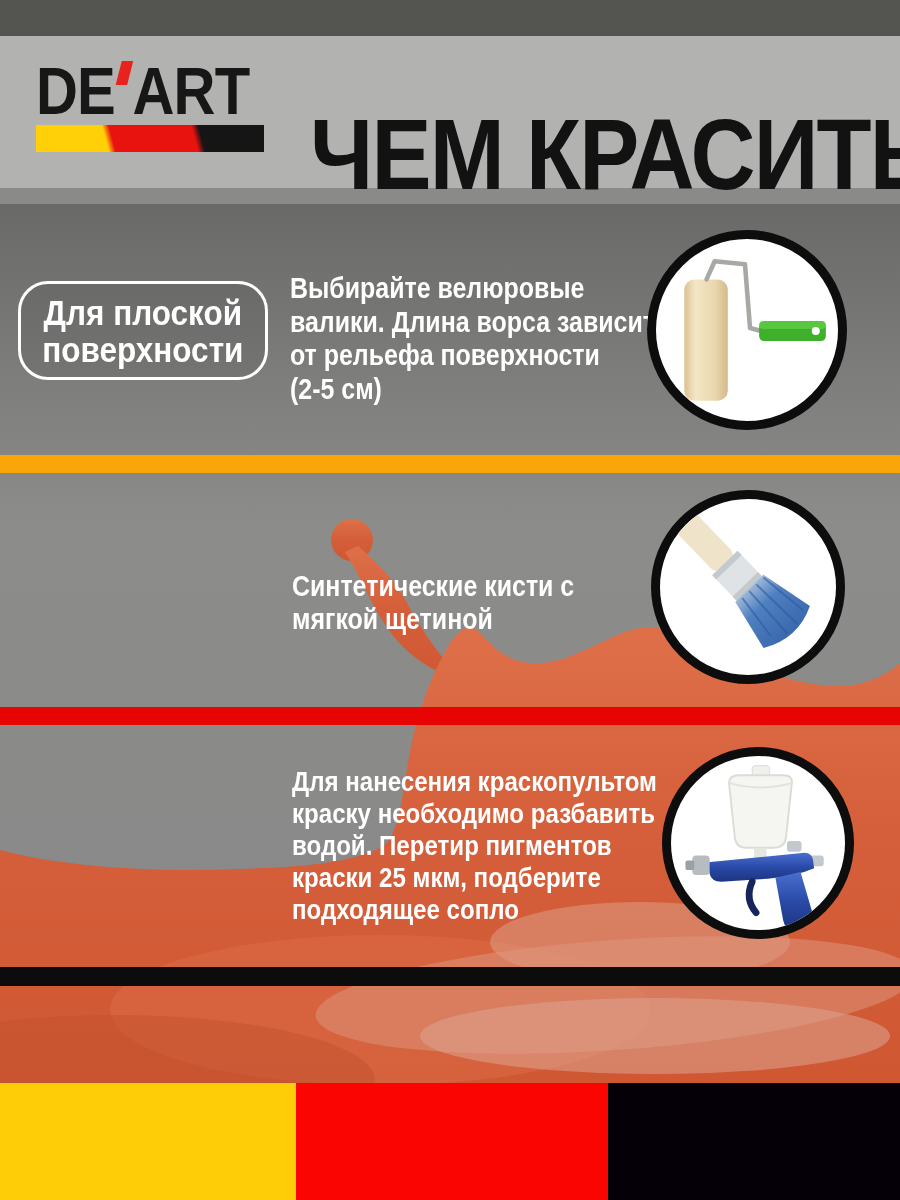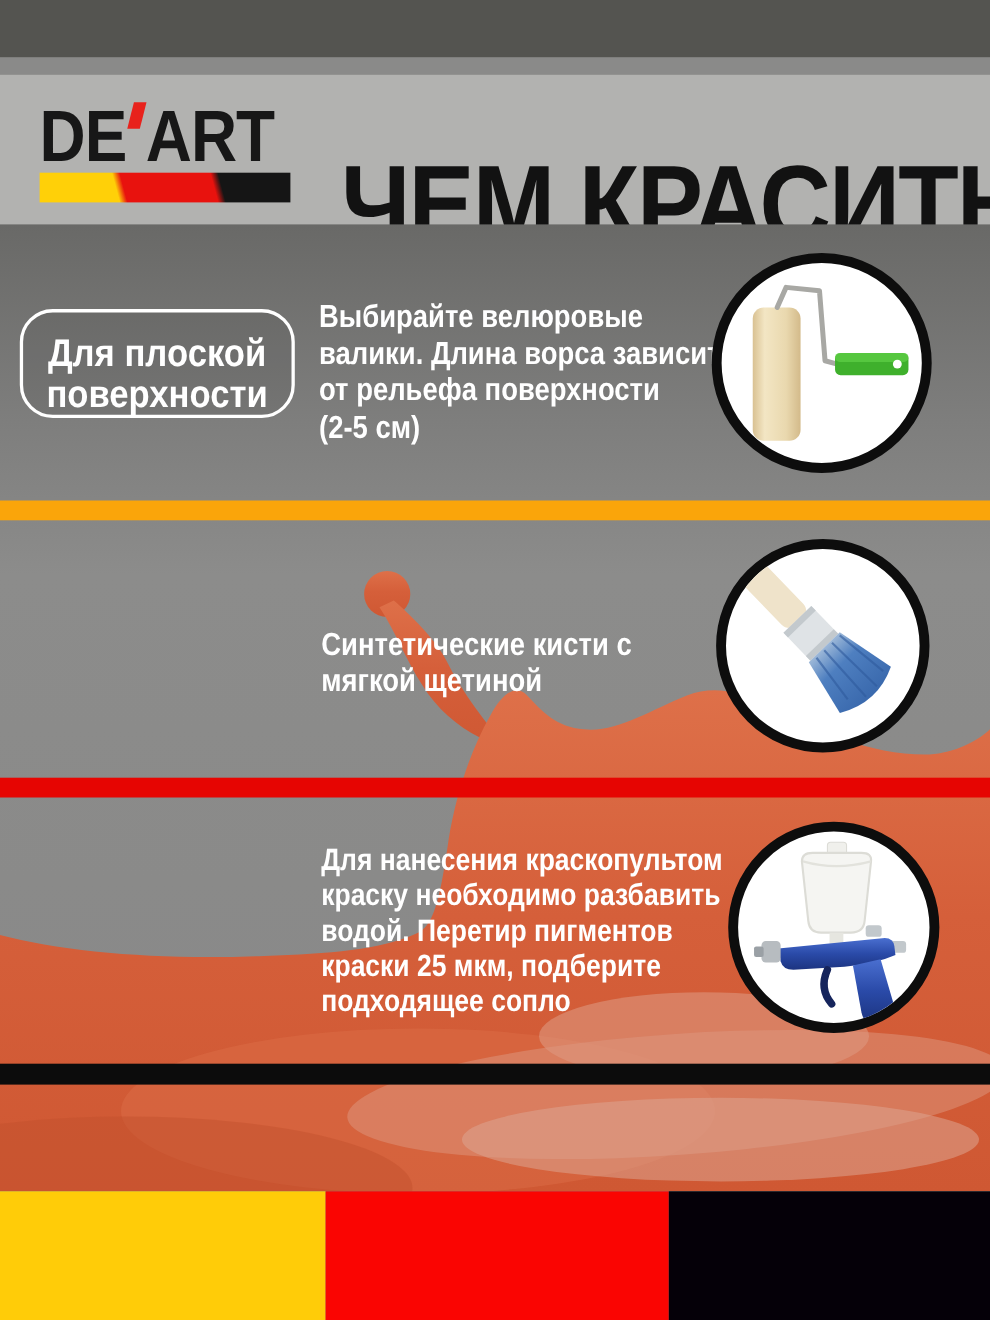--- a/index.html
+++ b/index.html
@@ -3,21 +3,21 @@
 <meta charset="utf-8">
 <style>
   html,body{margin:0;padding:0;background:#ffffff;}
   .stage{
     position:relative;width:900px;height:1200px;margin:0 auto;
     overflow:hidden;font-family:"Liberation Sans", sans-serif;
     background:#8a8a89;
   }
   
   .top-bar{position:absolute;left:0;top:0;width:900px;height:52px;background:#545450;}
-  .header{position:absolute;left:0;top:68px;width:900px;height:152px;background:#b2b2b0;}
+  .header{position:absolute;left:0;top:36px;width:900px;height:152px;background:#b2b2b0;}
   .body-bg{position:absolute;left:0;top:204px;width:900px;height:996px;
     background:linear-gradient(180deg,#696967 0%,#7e7e7d 18%,#8c8c8b 32%,#8a8a89 60%,#87878a 100%);}
   
   .logo{position:absolute;left:36px;top:22px;width:240px;height:120px;}
   .logo-word{position:absolute;left:0;top:0;display:flex;align-items:flex-start;
     font-weight:bold;font-size:66px;line-height:66px;color:#171717;
     letter-spacing:-1px;transform:scaleX(.88);transform-origin:left top;white-space:nowrap;}
   .logo-apostrophe{display:inline-block;width:13px;height:24px;background:#e8221c;
     transform:skewX(-16deg);margin:3px 3px 0 4px;}
   .logo-stripe{position:absolute;left:0;top:67px;width:228px;height:27px;
@@ -29,21 +29,21 @@
   
   .splash{position:absolute;left:0;top:480px;width:900px;height:603px;z-index:1;}
   
   .stripe{position:absolute;left:0;width:900px;z-index:3;}
   .stripe-1{top:455px;height:18px;}
   .stripe-2{top:707px;height:18px;}
   .stripe-3{top:967px;height:19px;}
   
   .label-box{position:absolute;z-index:4;box-sizing:border-box;
     border:3px solid #ffffff;border-radius:30px;background:rgba(40,40,40,.10);
-    display:flex;align-items:flex-end;justify-content:center;}
+    display:flex;align-items:center;justify-content:center;}
   .label-box .label-text{display:block;white-space:pre-line;text-align:center;
     color:#ffffff;font-weight:bold;font-size:35px;line-height:37px;
     transform:scaleX(.9);transform-origin:center center;}
   .label-1{left:18px;top:281px;width:250px;height:99px;}
   .label-2{left:18px;top:540px;width:252px;height:117px;}
   .label-3{left:19px;top:783px;width:253px;height:100px;}
   
   .desc{position:absolute;z-index:4;color:#ffffff;font-weight:bold;
     white-space:pre-line;transform:scaleX(.86);transform-origin:left top;}
   .desc-1{left:290px;top:272px;width:470px;font-size:29px;line-height:33.5px;}

